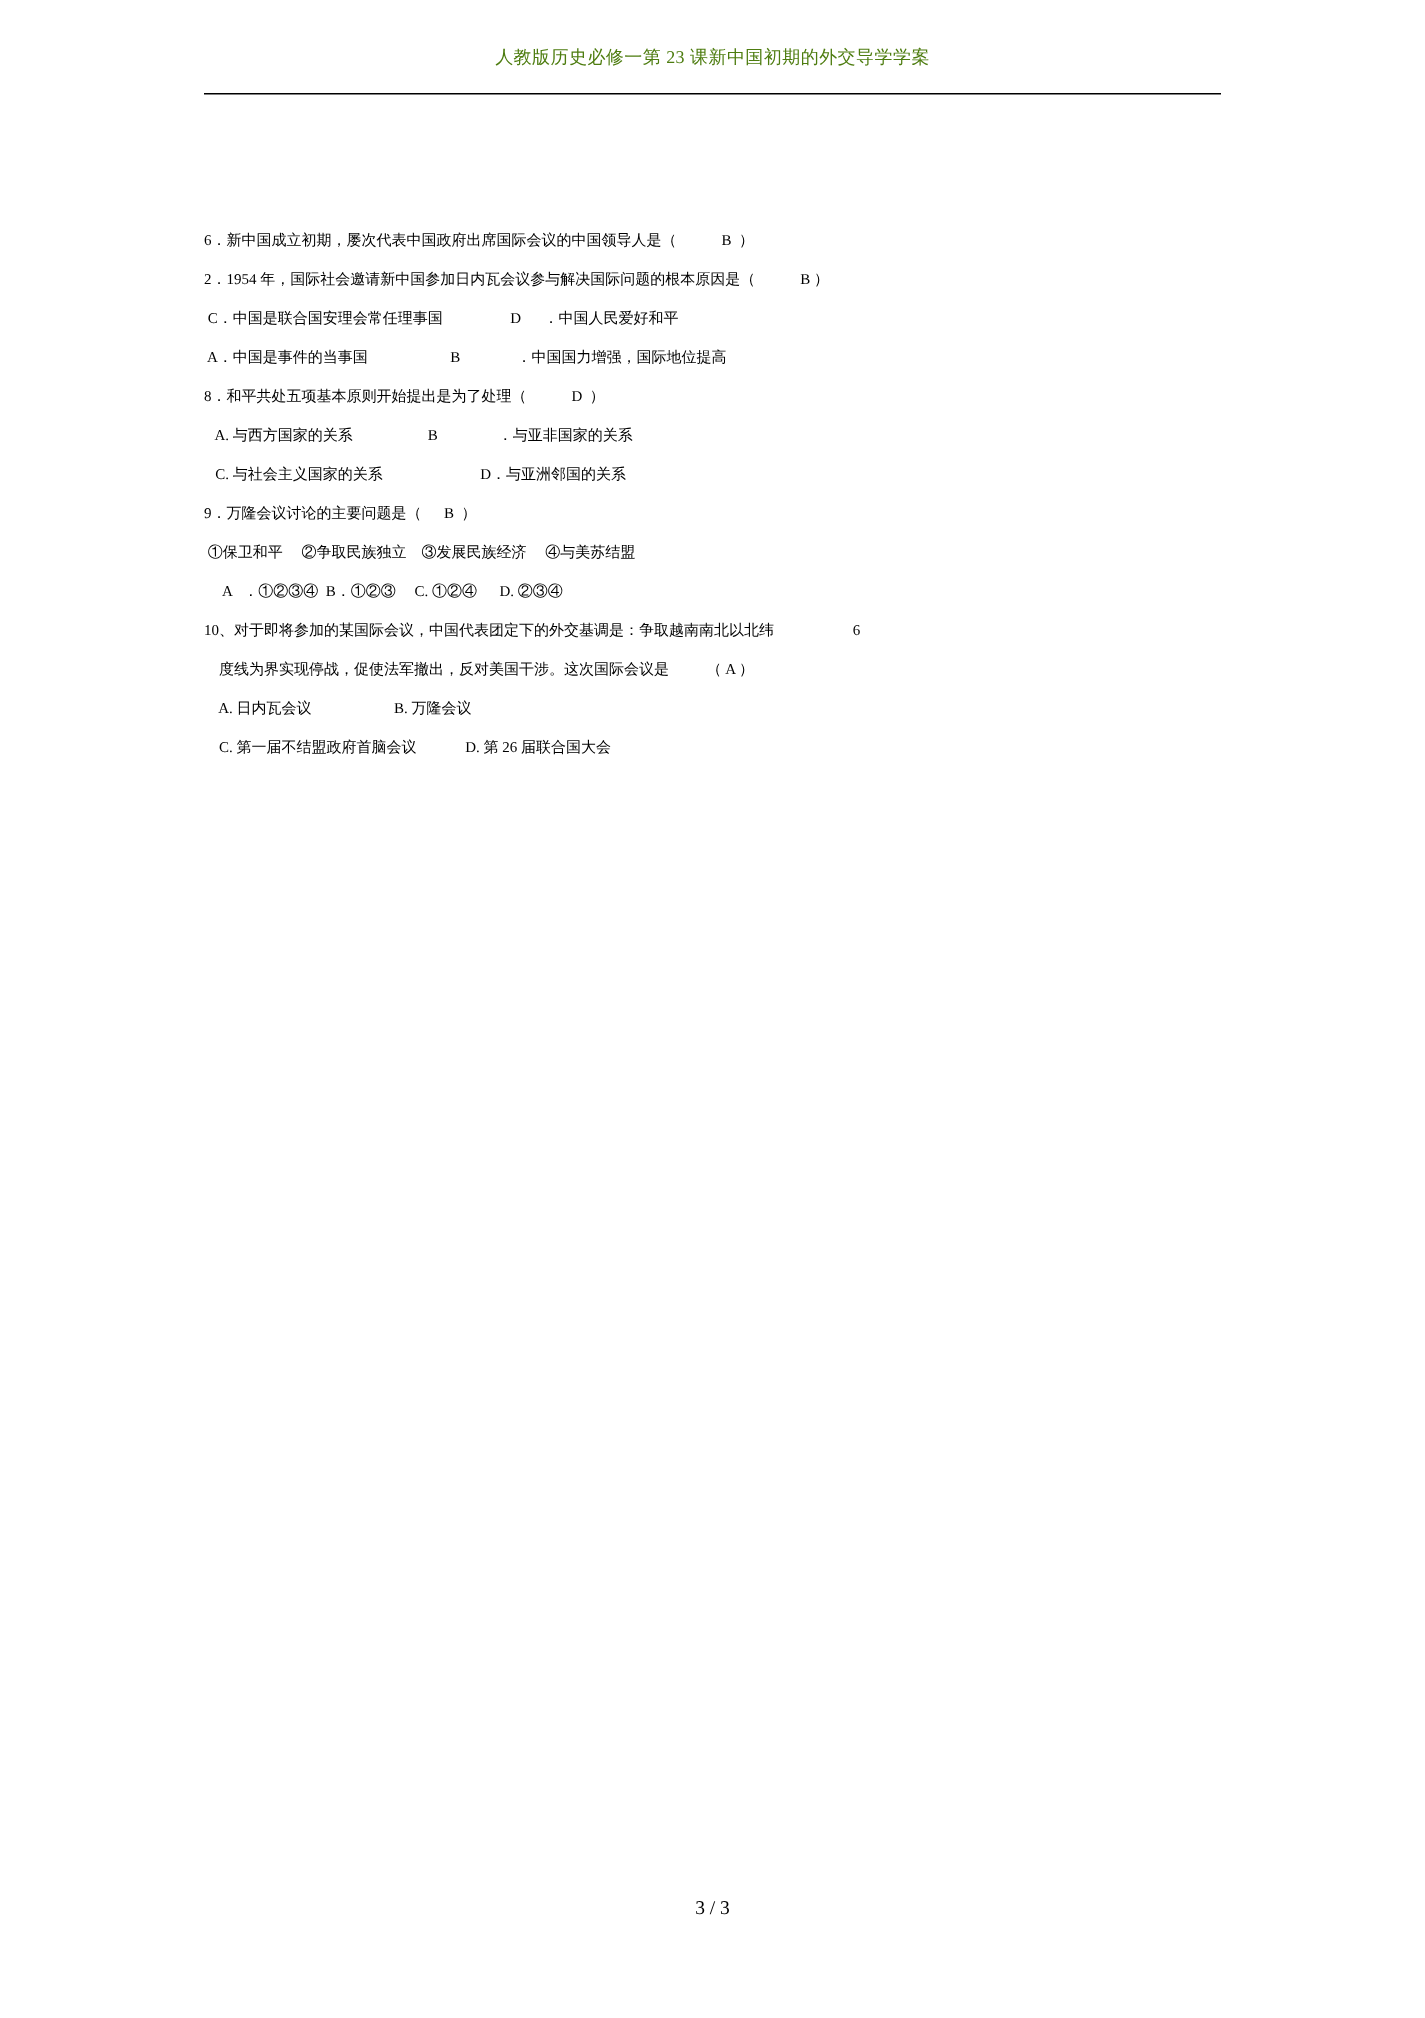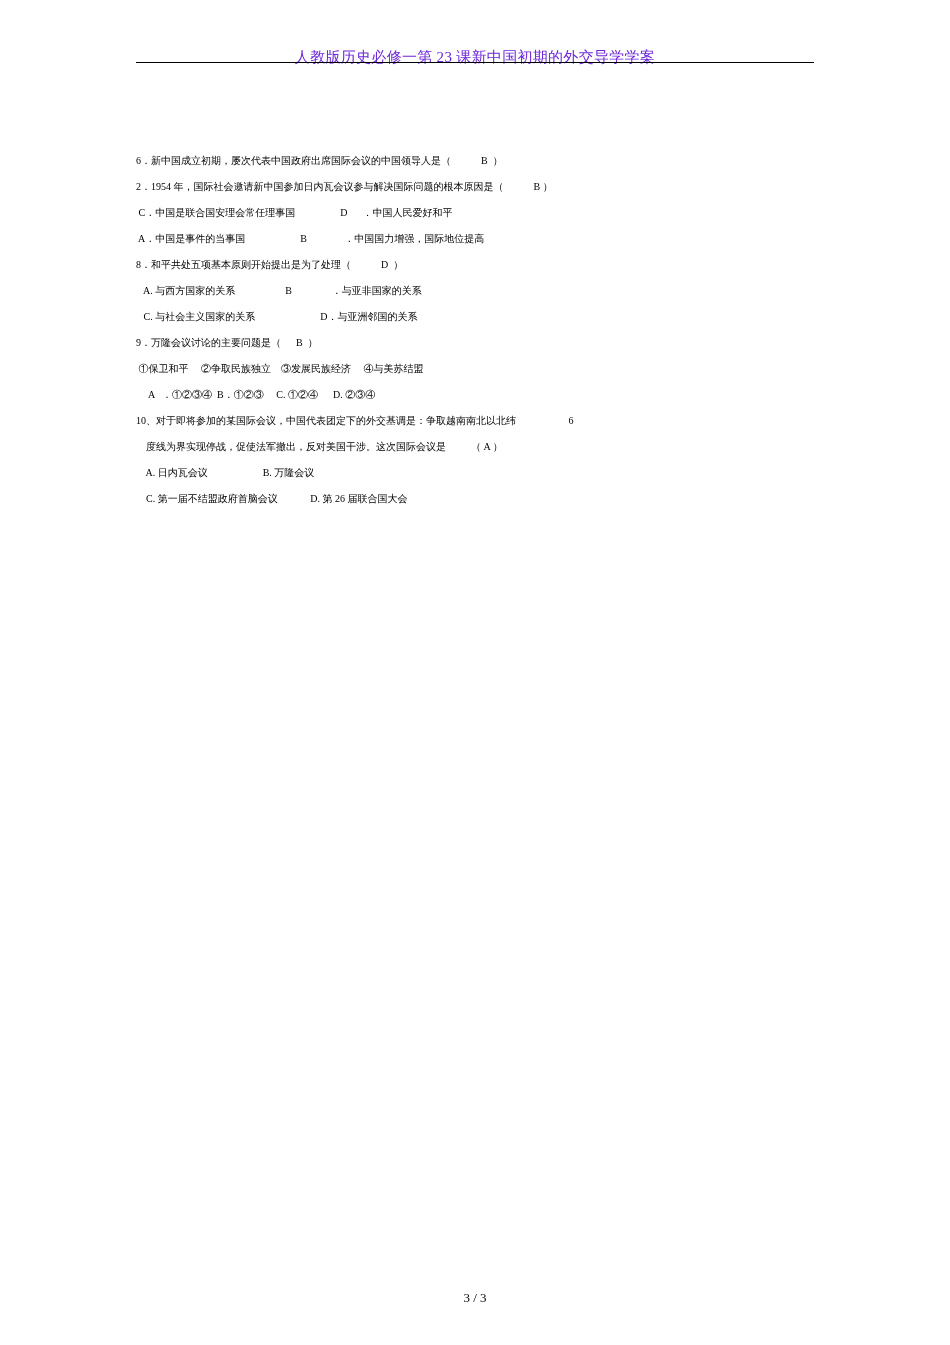--- a/index.html
+++ b/index.html
@@ -16,27 +16,27 @@
     overflow: hidden;
   }
   .page {
     position: relative;
     width: 950px;
     height: 1345px;
     box-sizing: border-box;
   }
   .header {
     position: absolute;
-    top: 48px;
+    top: 30px;
     left: 135px;
     width: 680px;
     text-align: center;
-    font-size: 15px;
+    font-size: 12px;
     letter-spacing: 0.3px;
-    color: #6d28d9;
+    color: #4d7c0f;
   }
   .header-rule {
     position: absolute;
     top: 62px;
     left: 136px;
     width: 678px;
     border-bottom: 1.1px solid #000;
   }
   .content {
     position: absolute;
@@ -49,21 +49,21 @@
   .q {
     margin-bottom: 0px;
     white-space: nowrap;
   }
   .q-line {
     display: block;
     white-space: pre;
   }
   .footer {
     position: absolute;
-    top: 1290px;
+    top: 1264px;
     left: 0;
     width: 950px;
     text-align: center;
     font-size: 13px;
   }
 </style>
 </head>
 <body>
 
 <div class="page">

